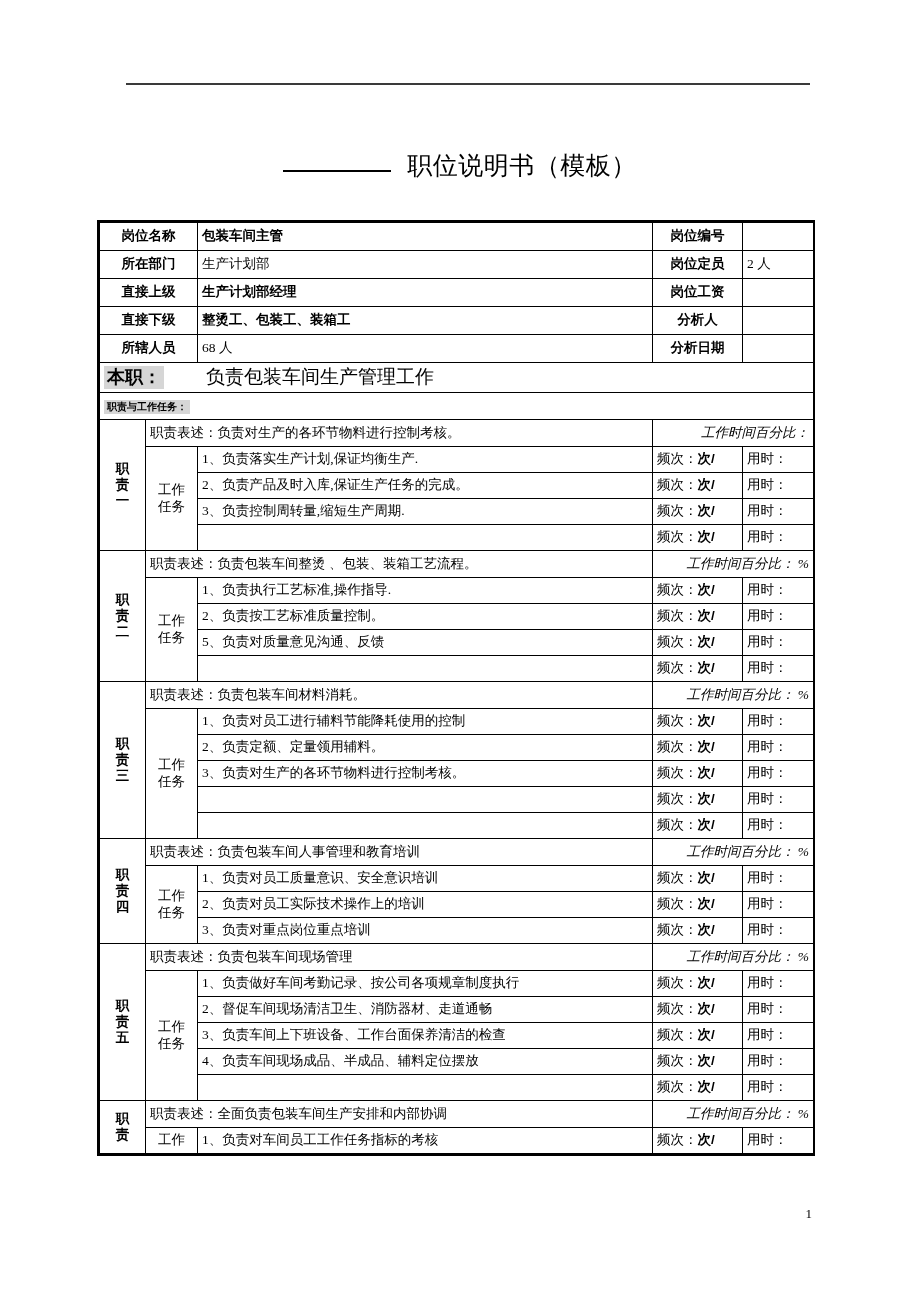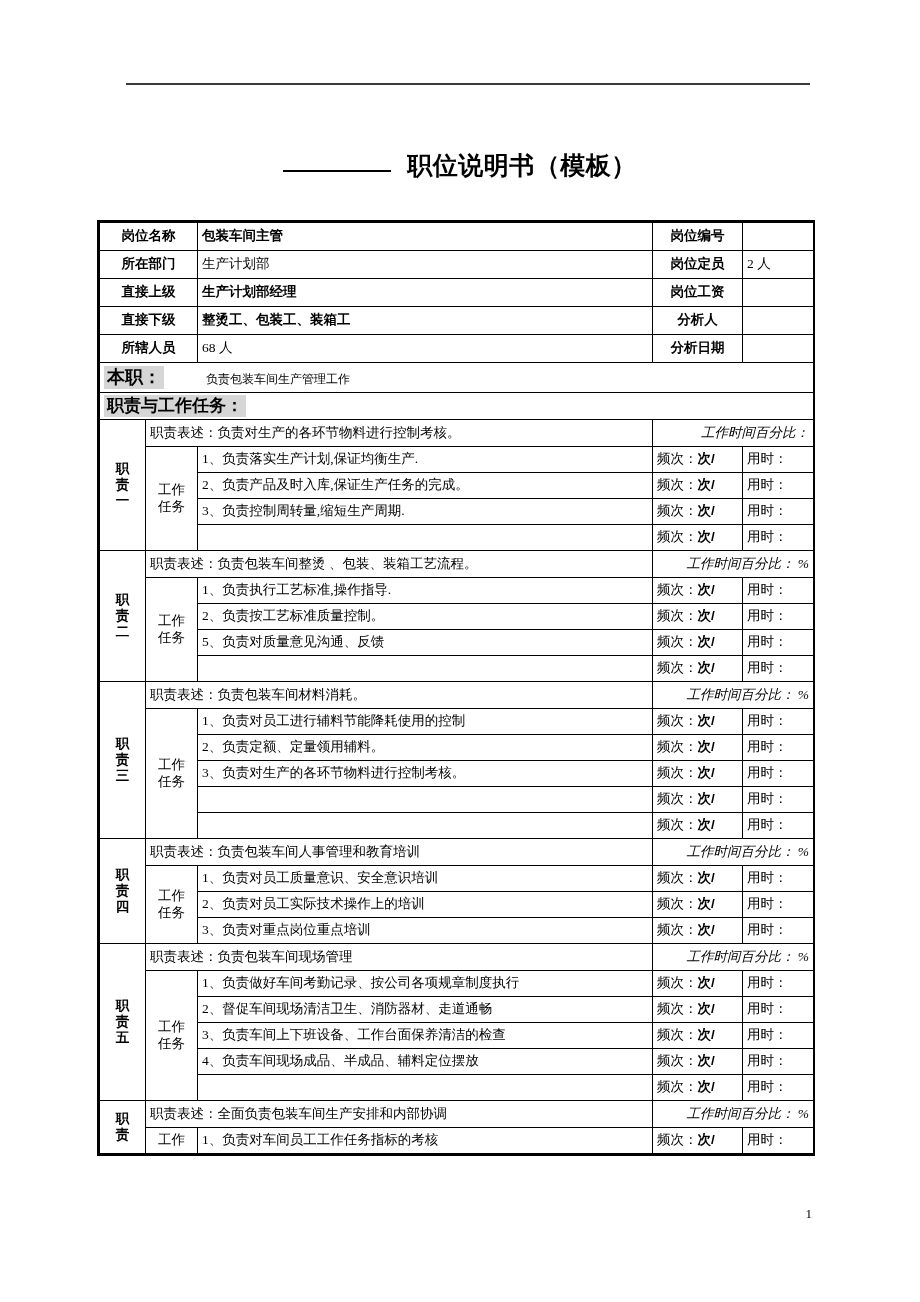--- a/index.html
+++ b/index.html
@@ -46,21 +46,21 @@
     white-space: nowrap;
   }
   .title-blank {
     display: inline-block;
     width: 108px;
     border-bottom: 2px solid #000;
     vertical-align: 2px;
   }
   .title-text {
     font-family: "Liberation Sans", "DejaVu Sans", sans-serif;
-    font-weight: 700;
+    font-weight: 400;
     margin-left: 16px;
   }
 
   
   table.jd {
     position: absolute;
     left: 99px;
     top: 222px;
     width: 714px;
     border-collapse: collapse;
@@ -112,32 +112,32 @@
   }
   .benzhi-label {
     font-family: "Liberation Sans", "DejaVu Sans", sans-serif;
     font-weight: 700;
     font-size: 18px;
     background: #d6d6d6;
     display: inline-block;
     padding: 1px 3px;
   }
   .benzhi-value {
-    font-size: 12px;
+    font-size: 19px;
     padding-left: 42px;
   }
 
   
   .section-head td {
     height: 26px;
   }
   .section-head-label {
     font-family: "Liberation Sans", "DejaVu Sans", sans-serif;
     font-weight: 700;
-    font-size: 17px;
+    font-size: 10px;
     background: #d6d6d6;
     display: inline-block;
     padding: 1px 3px;
   }
 
   
   .duty-label {
     text-align: center;
     font-family: "Liberation Sans", "DejaVu Sans", sans-serif;
     font-weight: 700;

